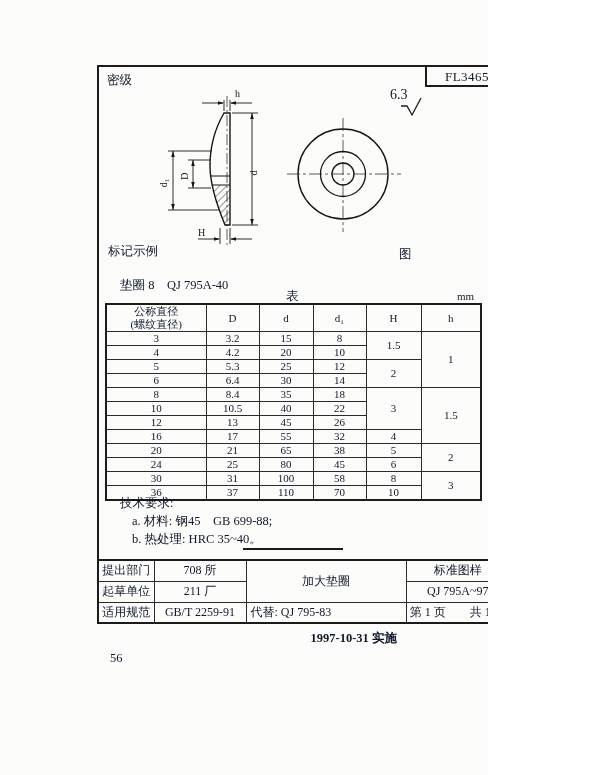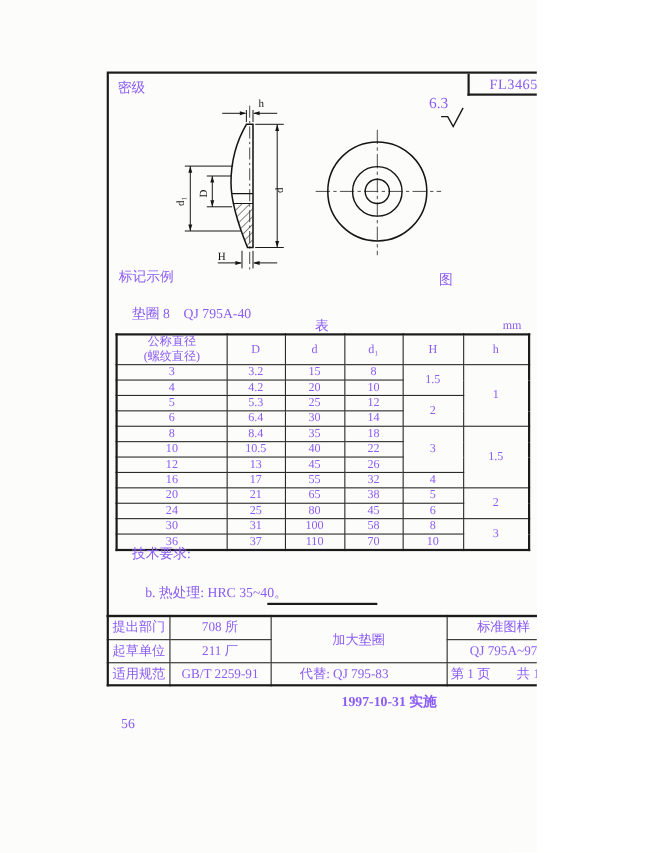--- a/index.html
+++ b/index.html
@@ -1,19 +1,19 @@
 <!DOCTYPE html>
 <html><head>
 <meta charset="utf-8">
 <style>
   * { margin:0; padding:0; box-sizing:border-box; }
   html,body { background:#ffffff; }
   .page {
     position:relative; width:488px; height:775px;
-    background:#fcfcfa; color:#8b5cf6;
+    background:#fcfcfa; color:#0f172a;
     font-family:"Liberation Serif","DejaVu Serif",serif;
     overflow:hidden;
   }
   .abs { position:absolute; }
 
   
   .frame {
     left:97px; top:65px; width:412px; height:496px;
     border:2px solid #1c1c1c;
   }
@@ -64,21 +64,21 @@
   
   .info-wrap { left:97px; top:559px; }
   table.info {
     border-collapse:collapse; table-layout:fixed; width:412px;
     border:2px solid #1b1b1b;
   }
   table.info td {
     border:1px solid #2a2a2a; text-align:center; vertical-align:middle;
     font-size:12px; height:21px; padding:0;
   }
-  table.info td.left-pad { text-align:left; padding-left:26px; }
+  table.info td.left-pad { text-align:left; padding-left:4px; }
 
   .footer-left  { left:97px;  top:630px; font-size:12.5px; font-weight:bold; }
   .footer-right { right:91px; top:630px; font-size:12.5px; font-weight:bold;margin-left:48px; }
   .page-num     { left:110px; top:651px; font-size:12.5px; }
 
   svg { display:block; }
   svg text { font-family:"Liberation Serif","DejaVu Serif",serif; font-size:10px; fill:#141414; }
 </style>
 </head>
 <body>
@@ -279,20 +279,21 @@
             <td>37</td>
             <td>110</td>
             <td>70</td>
             <td>10</td>
           </tr>
         </tbody>
       </table>
     </div>
 
     <span class="abs tr-title">技术要求:</span>
+    <span class="abs tr-a">a. 材料: 钢45　GB 699-88;</span>
     <span class="abs tr-b">b. 热处理: HRC 35~40。</span>
     <div class="abs end-line"></div>
   </div>
 
   <div class="abs info-wrap">
     <table class="info">
       <colgroup>
         <col style="width:56px">
           <col style="width:92px">
           <col style="width:160px">

